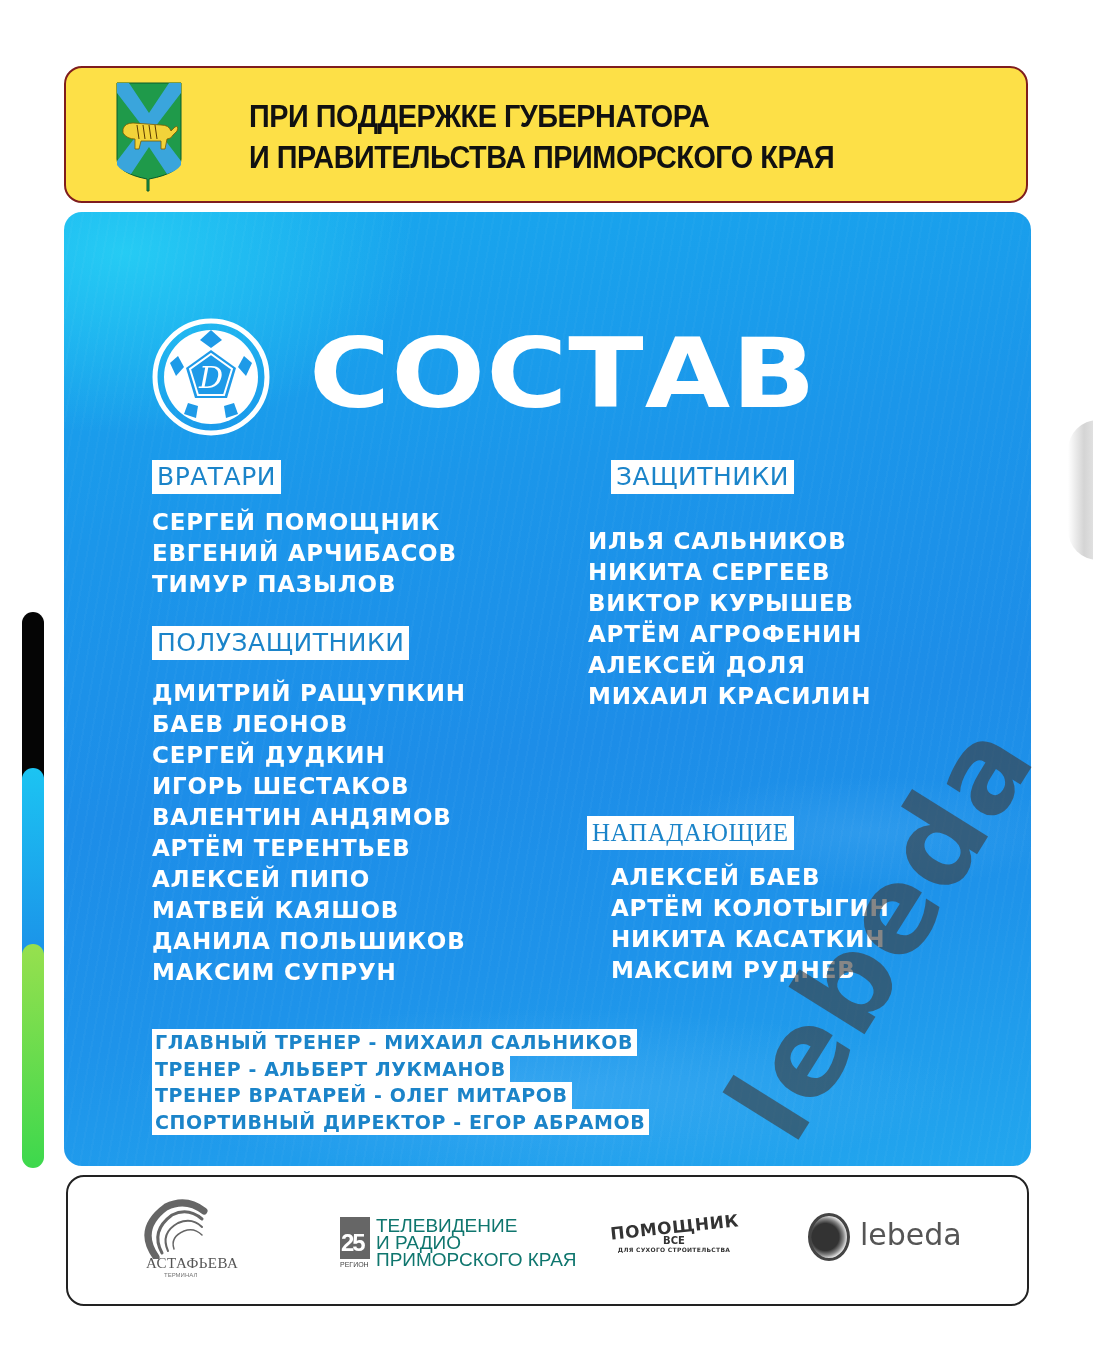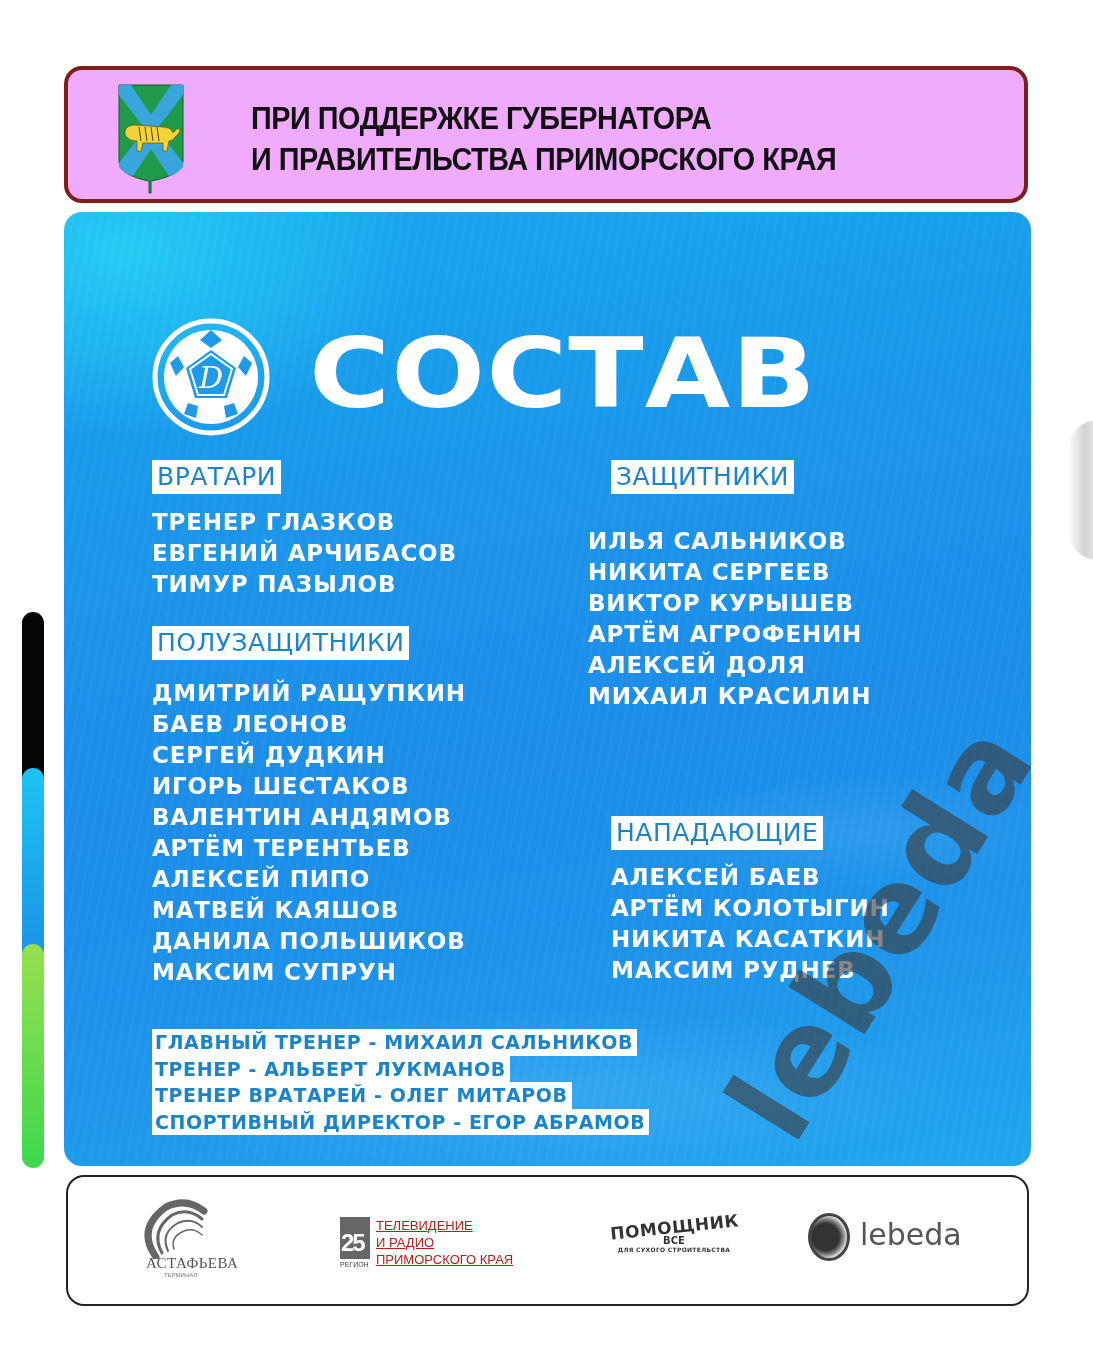--- a/index.html
+++ b/index.html
@@ -15,23 +15,23 @@
       font-family: "DejaVu Sans", sans-serif;
     }
 
     
     .top-banner {
       position: absolute;
       left: 64px;
       top: 66px;
       width: 964px;
       height: 137px;
-      border: 4px solid #7f1d1d;
+      border: 2px solid #7f1d1d;
       border-radius: 18px;
-      background: #f0abfc;
+      background: #fde047;
       box-sizing: border-box;
     }
     .coat-of-arms {
       position: absolute;
       left: 49px;
       top: 13px;
       width: 68px;
       height: 112px;
     }
     .top-banner-text {
@@ -171,23 +171,22 @@
       position: absolute; left: 1px; top: 12px;
       font-family: "Liberation Sans", sans-serif; font-weight: bold; font-size: 24px;
       color: #fff; letter-spacing: -2px;
     }
     .sponsor-tv .badge-region {
       position: absolute; left: 0; top: 44px;
       font-family: "Liberation Sans", sans-serif; font-size: 7px; color: #444;
     }
     .sponsor-tv .lines {
       position: absolute; left: 36px; top: 0;
-      font-family: "Liberation Sans", sans-serif; font-size: 13px; line-height: 17px; color: #b91c1c;
-      white-space: nowrap;
-      text-decoration: underline;
+      font-family: "Liberation Sans", sans-serif; font-size: 19px; line-height: 17px; color: #0f766e;
+      white-space: nowrap;
     }
     .sponsor-pomoshnik { left: 530px; top: 40px; width: 130px; height: 60px; text-align: center; }
     .sponsor-pomoshnik .big {
       font-family: "DejaVu Sans", sans-serif; font-weight: bold; font-size: 17px; color: #333;
       letter-spacing: 0.5px; transform: rotate(-6deg); display: inline-block;
     }
     .sponsor-pomoshnik .mid {
       font-family: "DejaVu Sans", sans-serif; font-weight: bold; font-size: 10px; color: #333; margin-top: -2px;
     }
     .sponsor-pomoshnik .small {
@@ -289,21 +288,21 @@
       <path d="M18 45 L24 58 L32 49 L26 38 Z"></path>
     </g>
     <polygon points="59,36 80,51 72,77 46,77 38,51" fill="#1e9ae8" stroke="#fff" stroke-width="2"></polygon>
     <text x="59" y="70" text-anchor="middle" font-family="DejaVu Serif, serif" font-style="italic" font-size="30" fill="#fff">D</text>
   </svg>
 
   <div class="card-title">СОСТАВ</div>
 
   <div class="section-label" style="left:88px; top:248px;">ВРАТАРИ</div>
   <div class="name-list" style="left:88px; top:295px;">
-    <div>ТРЕНЕР ГЛАЗКОВ</div>
+    <div>СЕРГЕЙ ПОМОЩНИК</div>
     <div>ЕВГЕНИЙ АРЧИБАСОВ</div>
     <div>ТИМУР ПАЗЫЛОВ</div>
   </div>
 
   <div class="section-label" style="left:88px; top:414px;">ПОЛУЗАЩИТНИКИ</div>
   <div class="name-list" style="left:88px; top:466px;">
     <div>ДМИТРИЙ РАЩУПКИН</div>
     <div>БАЕВ ЛЕОНОВ</div>
     <div>СЕРГЕЙ ДУДКИН</div>
     <div>ИГОРЬ ШЕСТАКОВ</div>
@@ -318,21 +317,21 @@
   <div class="section-label" style="left:547px; top:248px;">ЗАЩИТНИКИ</div>
   <div class="name-list" style="left:524px; top:290px;margin-top:24px;">
     <div>ИЛЬЯ САЛЬНИКОВ</div>
     <div>НИКИТА СЕРГЕЕВ</div>
     <div>ВИКТОР КУРЫШЕВ</div>
     <div>АРТЁМ АГРОФЕНИН</div>
     <div>АЛЕКСЕЙ ДОЛЯ</div>
     <div>МИХАИЛ КРАСИЛИН</div>
   </div>
 
-  <div class="section-label" style="left:547px; top:604px;">НАПАДАЮЩИЕ</div>
+  <div class="section-label" style="left:523px; top:604px;font-family:Liberation Serif, serif;">НАПАДАЮЩИЕ</div>
   <div class="name-list" style="left:547px; top:650px;">
     <div>АЛЕКСЕЙ БАЕВ</div>
     <div>АРТЁМ КОЛОТЫГИН</div>
     <div>НИКИТА КАСАТКИН</div>
     <div>МАКСИМ РУДНЕВ</div>
   </div>
 
   <div class="staff-list">
     <div class="staff-line">ГЛАВНЫЙ ТРЕНЕР - МИХАИЛ САЛЬНИКОВ</div>
     <div class="staff-line">ТРЕНЕР - АЛЬБЕРТ ЛУКМАНОВ</div>

